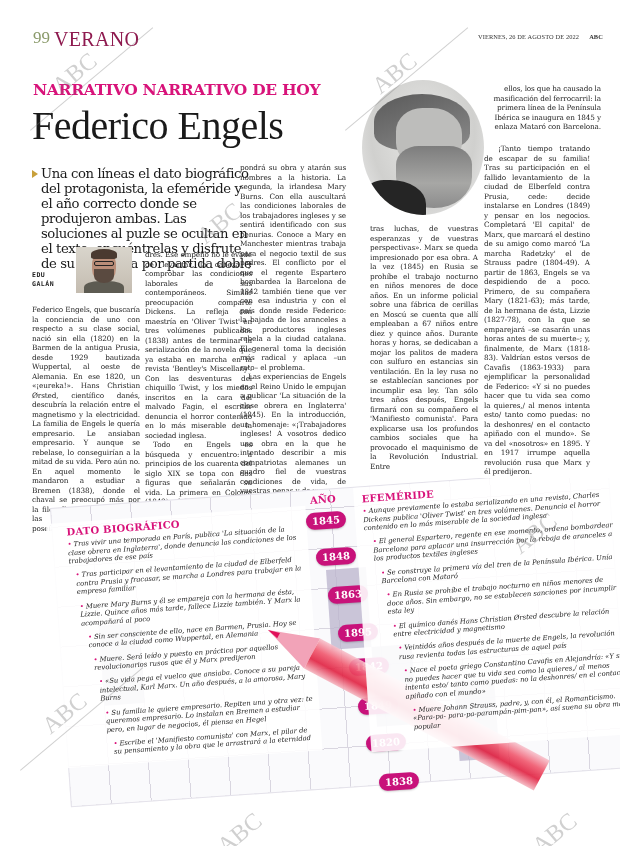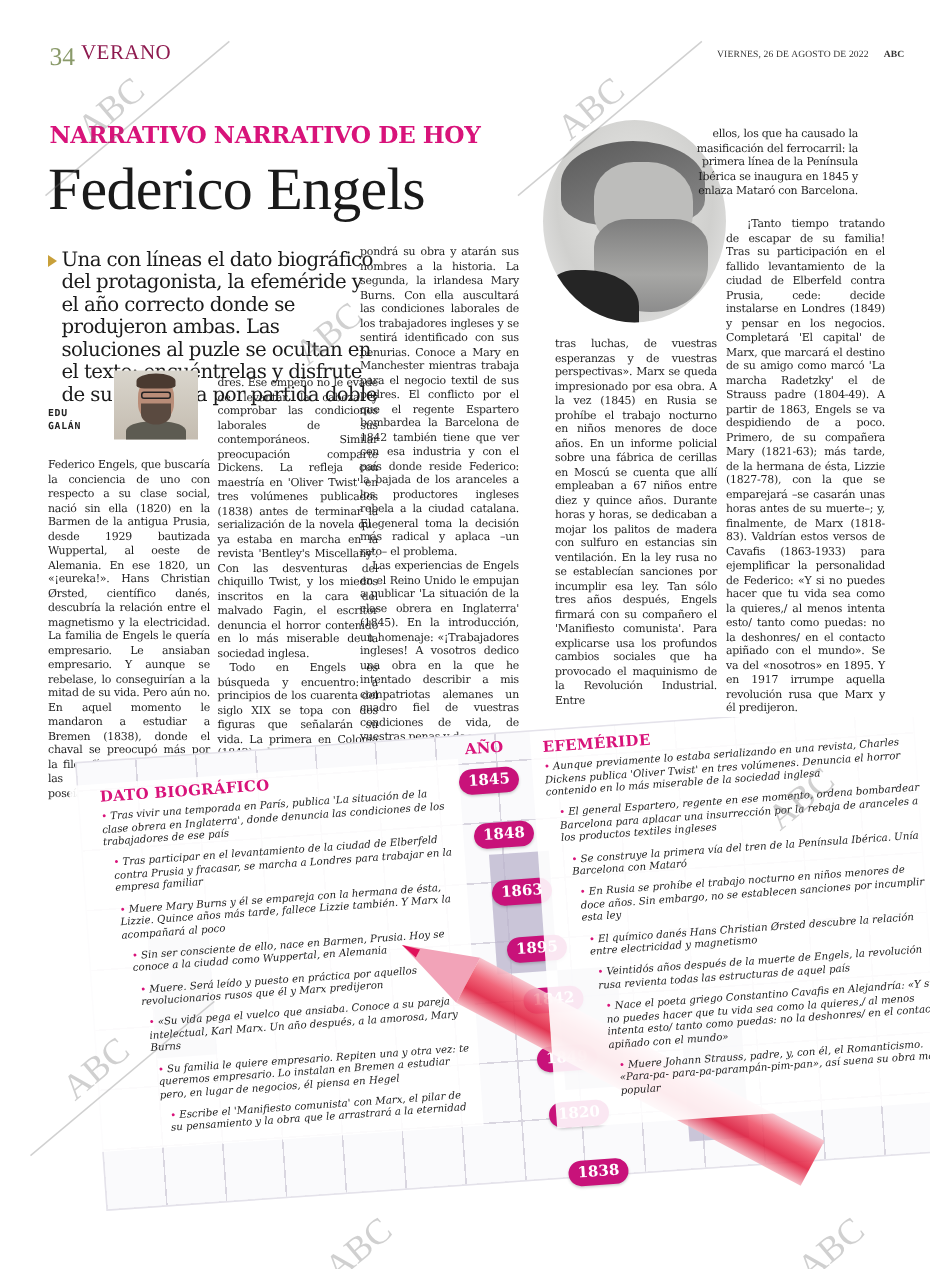--- a/index.html
+++ b/index.html
@@ -3,21 +3,21 @@
 <meta charset="utf-8">
 <style>
   * { box-sizing: border-box; margin: 0; padding: 0; }
   html, body { width: 620px; height: 846px; background: #ffffff; overflow: hidden; }
   body { position: relative; font-family: "DejaVu Serif", serif; color: #1c1c1c; }
 
   .abs { position: absolute; }
 
   
   .page-num { left: 33px; top: 28px; font-family: "Liberation Serif", serif; font-size: 17px; color: #8a9a6a; }
-  .section { left: 54px; top: 28px; font-family: "Liberation Serif", serif; font-size: 14px; color: #8e1a4f; letter-spacing: 0.3px; }
+  .section { left: 54px; top: 28px; font-family: "Liberation Serif", serif; font-size: 20px; color: #8e1a4f; letter-spacing: 0.3px; }
   .dateline { left: 478px; top: 33px; font-family: "Liberation Serif", serif; font-size: 6.4px; color: #333; letter-spacing: 0.1px; white-space: nowrap; }
   .dateline b { margin-left: 10px; font-weight: bold; }
 
   .kicker { left: 33px; top: 80px; font-family: "DejaVu Serif", serif; font-weight: bold; font-size: 15.5px; color: #d8137a; letter-spacing: -0.3px; white-space: nowrap; }
   .title { left: 32px; top: 102px; font-family: "Liberation Serif", serif; font-size: 40px; color: #1a1a1a; letter-spacing: -0.5px; white-space: nowrap; text-align: center; }
 
   .lead { left: 32px; top: 166px; width: 222px; font-family: "DejaVu Serif", serif; font-size: 13.2px; line-height: 15px; color: #1a1a1a; letter-spacing: -0.4px; }
   .lead-bullet { position: absolute; left: 0; top: 4px; width: 0; height: 0; border-top: 4px solid transparent; border-bottom: 4px solid transparent; border-left: 6px solid #c8a03a; }
   .lead-text { display: block; padding-left: 9px; }
 
@@ -30,21 +30,21 @@
   .author-name { left: 32px; top: 271px; font-family: "DejaVu Sans Mono", monospace; font-size: 6.5px; font-weight: bold; line-height: 9px; color: #222; letter-spacing: 0.5px; }
 
   
   .col { font-family: "DejaVu Serif", serif; font-size: 7.3px; line-height: 9.5px; color: #1e1e1e; text-align: justify; hyphens: auto; letter-spacing: -0.15px; }
   .col p { text-indent: 0; }
   .col p + p { text-indent: 8px; }
   .col1 { left: 32px; top: 305px; width: 108px; }
   .col2 { left: 145px; top: 250px; width: 107px; }
   .col3 { left: 240px; top: 163px; width: 106px; }
   .col4 { left: 370px; top: 224px; width: 108px; }
-  .col5a { left: 448px; top: 84px; width: 124px; text-align: right; }
+  .col5a { left: 477px; top: 84px; width: 124px; text-align: right; }
   .col5b { left: 484px; top: 144px; width: 106px; }
 
   
   .portrait { left: 362px; top: 80px; width: 122px; height: 135px; border-radius: 50%; background: radial-gradient(ellipse at 50% 40%, #e8e8e6 0%, #d0d0ce 60%, #f0f0f0 100%); overflow: hidden; }
   .p-hair { position: absolute; left: 12px; top: 14px; width: 96px; height: 56px; border-radius: 50% 50% 30% 30%; background: linear-gradient(160deg,#5a5a5a,#8a8a8a); }
   .p-face { position: absolute; left: 34px; top: 28px; width: 66px; height: 58px; border-radius: 40% 45% 40% 40%; background: #bdbdbb; }
   .p-beard { position: absolute; left: 34px; top: 66px; width: 76px; height: 62px; border-radius: 30% 30% 50% 50%; background: linear-gradient(180deg,#7d7d7d,#a7a7a5 60%,#8c8c8c); }
   .p-coat { position: absolute; left: 4px; top: 100px; width: 60px; height: 40px; background: #252525; border-radius: 30% 60% 0 0; }
 
   
@@ -69,21 +69,21 @@
   .pencil-tip { position: absolute; left: 0; top: 0; width: 0; height: 0; border-top: 17px solid transparent; border-bottom: 17px solid transparent; border-right: 50px solid #f2a3b8; }
   .pencil-lead { position: absolute; left: 0; top: 14px; width: 0; height: 0; border-top: 3px solid transparent; border-bottom: 3px solid transparent; border-right: 12px solid #e0105a; }
   .pencil-body { position: absolute; left: 50px; top: 0; width: 260px; height: 34px; background: linear-gradient(180deg,#f7c2cc 0%,#f0566c 35%,#e02040 65%,#f5b6c0 100%); opacity: 0.9; }
 
   .watermark { position: absolute; font-family: "Liberation Serif", serif; font-size: 24px; color: rgba(120,120,120,0.35); transform: rotate(-40deg); pointer-events: none; }
   .wm-line { position: absolute; height: 1px; background: rgba(120,120,120,0.35); transform-origin: 0 0; transform: rotate(-40deg); }
 </style>
 </head>
 <body>
 
-<div class="abs page-num">34</div>
+<div class="abs page-num">99</div>
 <div class="abs section">VERANO</div>
 <div class="abs dateline">
   <span>VIERNES, 26 DE AGOSTO DE 2022</span><b>ABC</b>
 </div>
 
 <div class="abs kicker">NARRATIVO NARRATIVO DE HOY</div>
 <h1 class="abs title" style="font-weight:normal;">Federico Engels</h1>
 
 <div class="abs lead">
   <span class="lead-bullet"></span>

